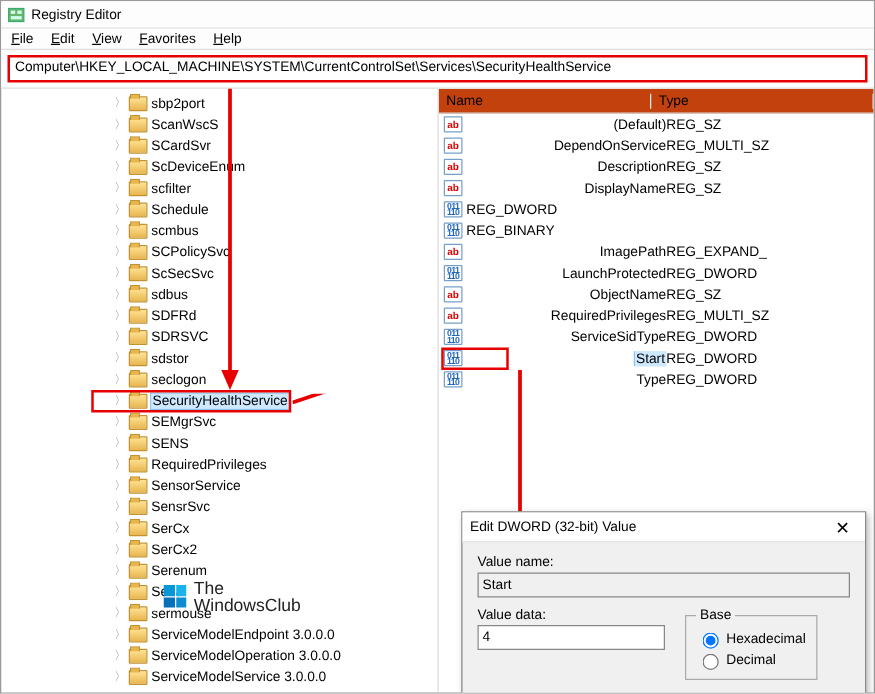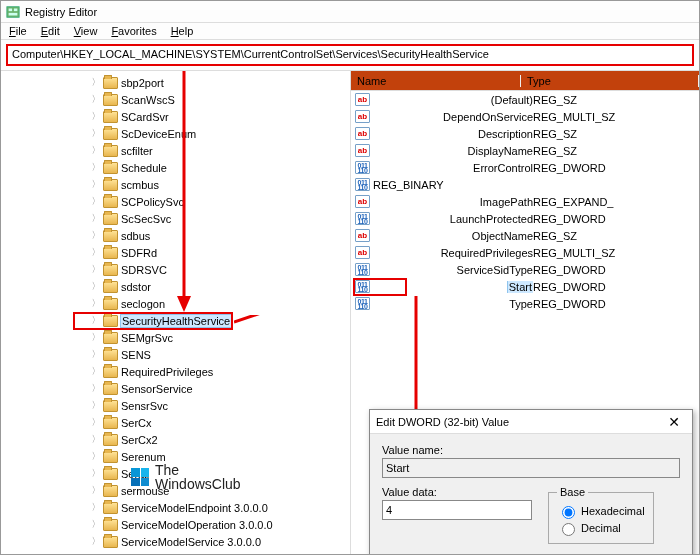--- a/index.html
+++ b/index.html
@@ -245,21 +245,20 @@
             <div class="name"><span>Description</span></div>
             <div class="type">REG_SZ</div>
           </div>
           <div class="list-row">
             <div class="icon ab">ab</div>
             <div class="name"><span>DisplayName</span></div>
             <div class="type">REG_SZ</div>
           </div>
           <div class="list-row">
             <div class="icon num">011<br>110</div>
-            <div class="name"><span>ErrorControl</span></div>
             <div class="type">REG_DWORD</div>
           </div>
           <div class="list-row">
             <div class="icon num">011<br>110</div>
             <div class="type">REG_BINARY</div>
           </div>
           <div class="list-row">
             <div class="icon ab">ab</div>
             <div class="name"><span>ImagePath</span></div>
             <div class="type">REG_EXPAND_</div>

